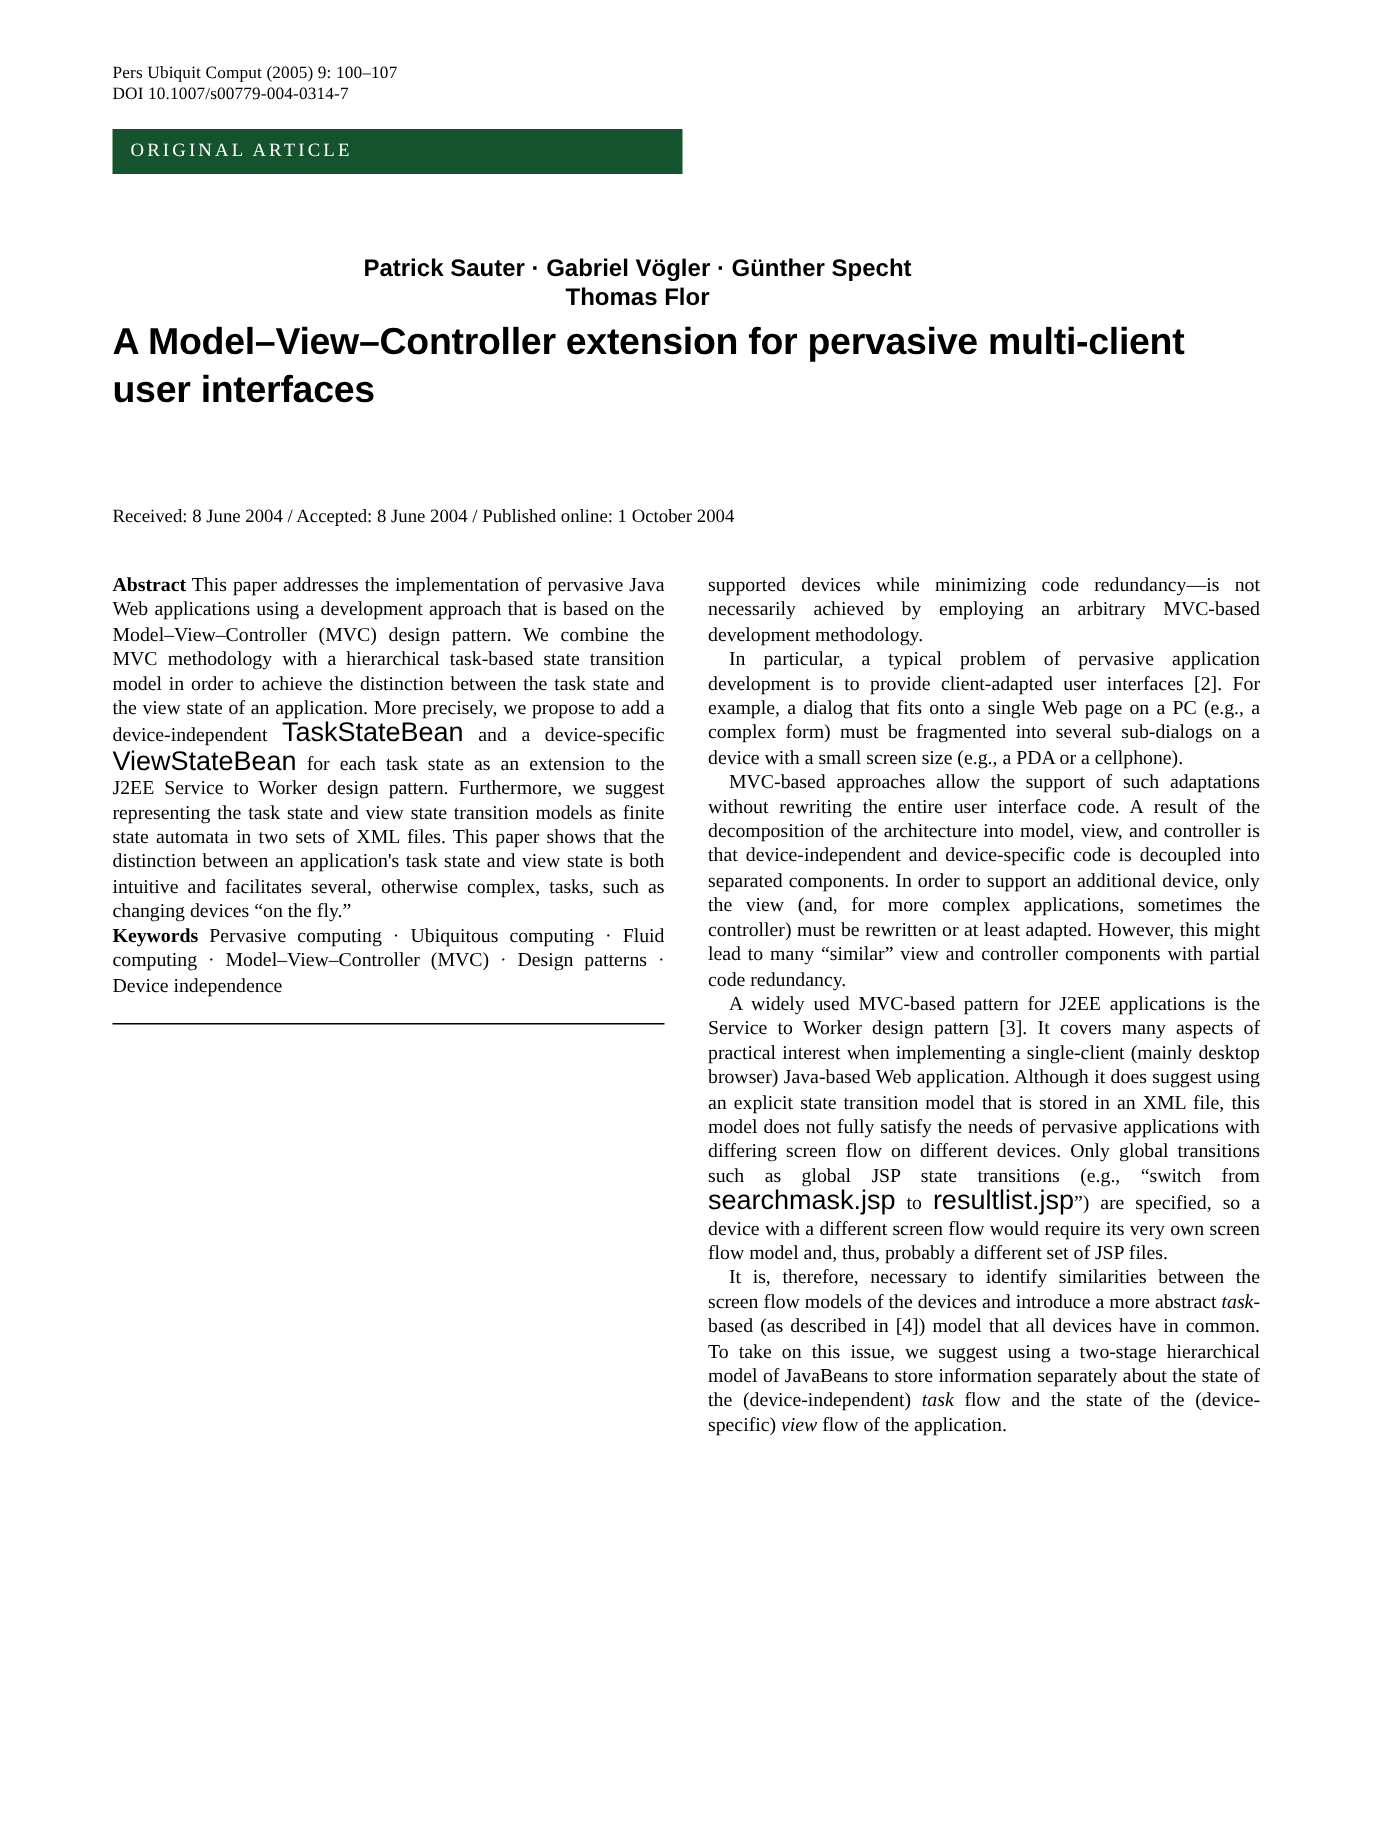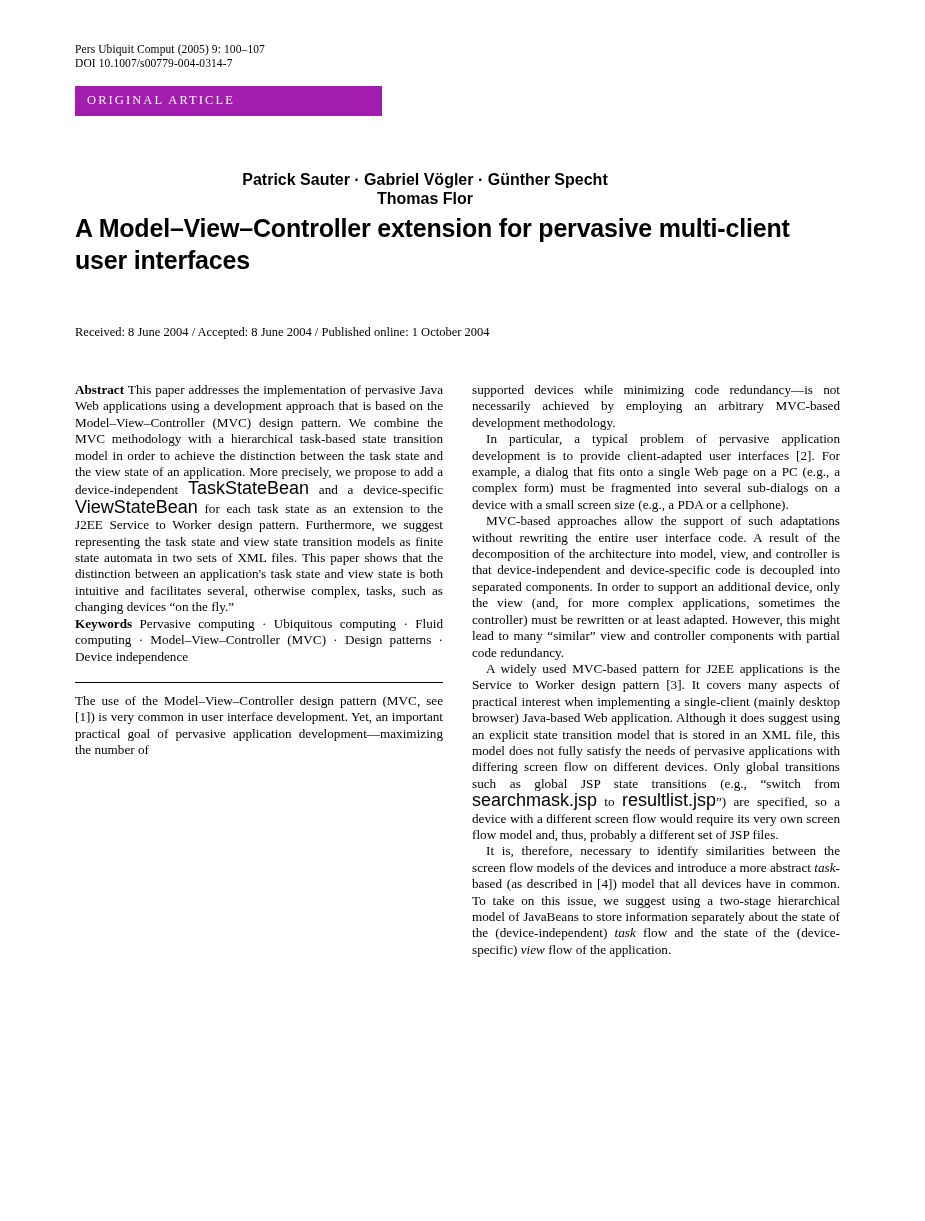--- a/index.html
+++ b/index.html
@@ -27,23 +27,23 @@
     top: 42px;
     left: 0;
     font-size: 11.5px;
     line-height: 14px;
     letter-spacing: 0.1px;
   }
   .article-type-bar {
     position: absolute;
     top: 86px;
     left: 0;
-    width: 307px;
+    width: 380px;
     height: 30px;
-    background: #a21caf;
+    background: #14532d;
     color: #ffffff;
   }
   .article-type-bar span {
     position: absolute;
     left: 12px;
     top: 7px;
     font-size: 12.5px;
     letter-spacing: 2.1px;
     font-family: "Liberation Serif", serif;
   }
@@ -64,21 +64,21 @@
     left: 0;
     width: 740px;
     font-family: "Liberation Sans", sans-serif;
     font-weight: bold;
     font-size: 25px;
     line-height: 32px;
     letter-spacing: -0.2px;
   }
   .dates {
     position: absolute;
-    top: 324px;
+    top: 336px;
     left: 0;
     width: 700px;
     font-size: 12.5px;
     line-height: 16px;
   }
   .col {
     position: absolute;
     top: 382px;
     width: 368px;
     font-size: 13.2px;
@@ -145,21 +145,20 @@
 
   <div class="col col-left">
 
     <p class="noindent"><span class="bold">Abstract</span><span> This paper addresses the implementation of pervasive Java Web applications using a development approach that is based on the Model–View–Controller (MVC) design pattern. We combine the MVC methodology with a hierarchical task-based state transition model in order to achieve the distinction between the task state and the view state of an application. More precisely, we propose to add a device-independent </span><span class="sans">TaskStateBean</span><span> and a device-specific </span><span class="sans">ViewStateBean</span><span> for each task state as an extension to the J2EE Service to Worker design pattern. Furthermore, we suggest representing the task state and view state transition models as finite state automata in two sets of XML files. This paper shows that the distinction between an application's task state and view state is both intuitive and facilitates several, otherwise complex, tasks, such as changing devices “on the fly.”</span></p>
 
     <p class="noindent kw"><span class="bold">Keywords</span><span>  Pervasive computing · Ubiquitous computing · Fluid computing · Model–View–Controller (MVC) · Design patterns · Device independence</span></p>
 
     <hr class="rule">
 
 
-    <p class="noindent"><span>The use of the Model–View–Controller design pattern (MVC, see [</span><a class="ref" href="#">1</a><span>]) is very common in user interface development. Yet, an important practical goal of pervasive application development—maximizing the number of</span></p>
 
   </div>
 
   <div class="col col-right">
 
     <p class="noindent">supported devices while minimizing code redundancy—is not necessarily achieved by employing an arbitrary MVC-based development methodology.</p>
 
     <p><span>In particular, a typical problem of pervasive application development is to provide client-adapted user interfaces [</span><a class="ref" href="#">2</a><span>]. For example, a dialog that fits onto a single Web page on a PC (e.g., a complex form) must be fragmented into several sub-dialogs on a device with a small screen size (e.g., a PDA or a cellphone).</span></p>
 
     <p>MVC-based approaches allow the support of such adaptations without rewriting the entire user interface code. A result of the decomposition of the architecture into model, view, and controller is that device-independent and device-specific code is decoupled into separated components. In order to support an additional device, only the view (and, for more complex applications, sometimes the controller) must be rewritten or at least adapted. However, this might lead to many “similar” view and controller components with partial code redundancy.</p>

